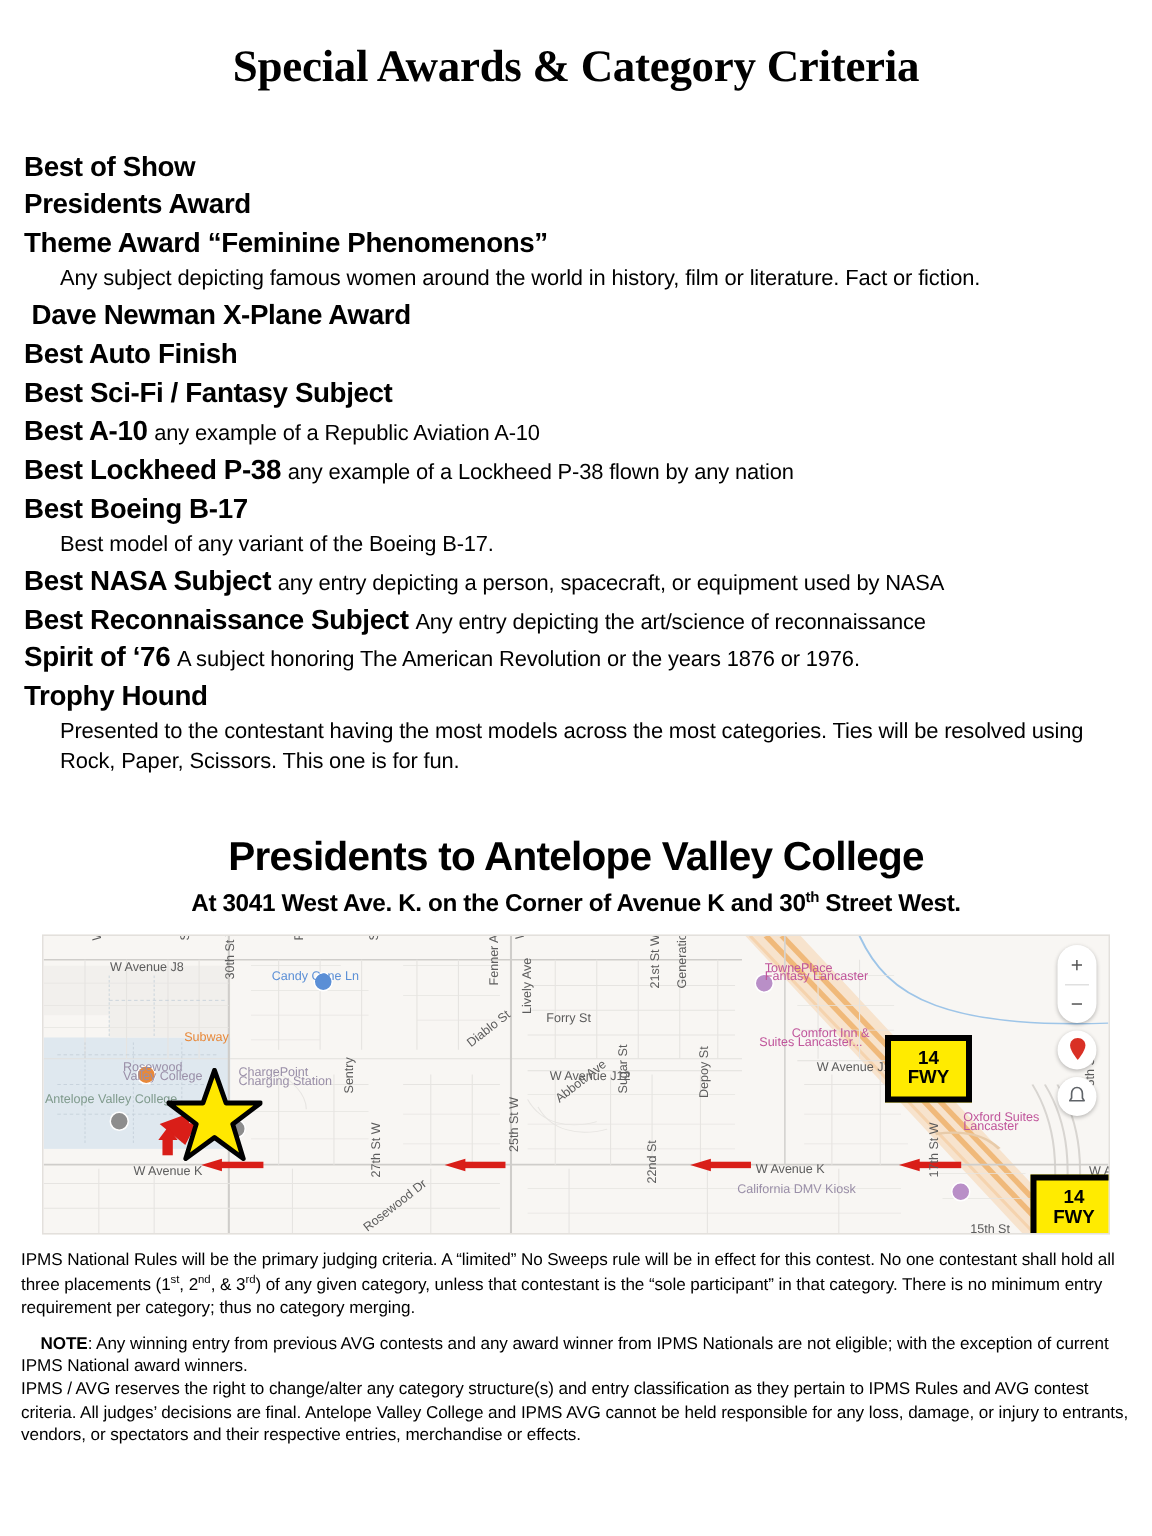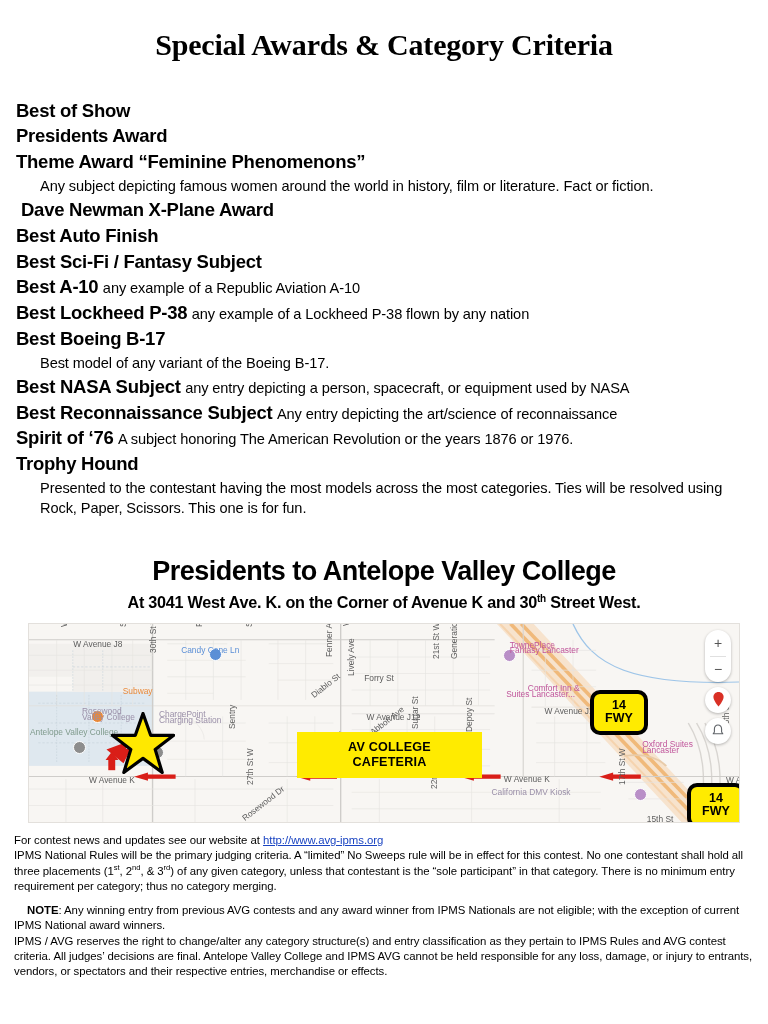--- a/index.html
+++ b/index.html
@@ -145,21 +145,21 @@
   
   .fwy-sign {
     position: absolute;
     background: #ffeb00;
     border: 4px solid #000;
     display: flex;
     flex-direction: column;
     align-items: center;
     justify-content: center;
     line-height: 1.05;
-    border-radius: 10px;
+    border-radius: 0;
   }
   .fwy-sign .num { font-size: 12.5px; font-weight: bold; }
   .fwy-sign .fwy { font-size: 12.5px; font-weight: bold; }
   .fwy-1 { left: 561px; top: 66px; width: 50px; height: 37px; }
   .fwy-2 { left: 658px; top: 159px; width: 50px; height: 37px; }
 
   
   .map-ctrls {
     position: absolute;
     right: 8px; top: 6px;
@@ -474,24 +474,20 @@
       <div class="map-label rot-90" style="left: 400.182px; top: 165px;">22nd St</div>
       <div class="map-label rot-90" style="left: 588.286px; top: 161.7px;">17th St W</div>
       <div class="map-label " style="left: 617.792px; top: 189.75px;">15th St</div>
       <div class="map-label rot-45" style="left: 211.156px; top: 190.74px;">Rosewood Dr</div>
     </div>
 
   <svg class="star" viewBox="0 0 100 96">
     <polygon points="50,2 62,36 98,36 69,58 80,94 50,72 20,94 31,58 2,36 38,36" fill="#FFE800" stroke="#000000" stroke-width="5" stroke-linejoin="round"></polygon>
   </svg>
 
-  <div class="callout">
-    <span class="callout-line">AV COLLEGE</span>
-    <span class="callout-line">CAFETERIA</span>
-  </div>
 
   <div class="fwy-sign fwy-1">
     <span class="num">14</span>
     <span class="fwy">FWY</span>
   </div>
   <div class="fwy-sign fwy-2">
     <span class="num">14</span>
     <span class="fwy">FWY</span>
   </div>
 
@@ -507,18 +503,17 @@
     </div>
     <div class="ctrl-round">
       <svg width="12" height="13" viewBox="0 0 12 13">
         <path d="M6 1 C3.8 1 2.4 2.7 2.4 5 L2.4 8 L1.2 9.8 L10.8 9.8 L9.6 8 L9.6 5 C9.6 2.7 8.2 1 6 1 Z" fill="none" stroke="#5f6368" stroke-width="1.1" stroke-linejoin="round"></path>
       </svg>
     </div>
   </div>
 </div>
 
 <section class="footer">
-  <p><span>For contest news and updates see our website at </span><a class="weblink" href="#">http://www.avg-ipms.org</a></p>
   <p><span>IPMS National Rules will be the primary judging criteria. A “limited” No Sweeps rule will be in effect for this contest.  No one contestant shall hold all three placements (1</span><sup>st</sup><span>, 2</span><sup>nd</sup><span>, &amp; 3</span><sup>rd</sup><span>) of any given category, unless that contestant is the “sole participant” in that category. There is no minimum entry requirement per category; thus no category merging.</span></p>
   <div class="gap"></div>
   <p><span class="note-label">NOTE</span><span>: Any winning entry from previous AVG contests and any award winner from IPMS Nationals are not eligible; with the exception of current IPMS National award winners.</span></p>
   <p>IPMS / AVG reserves the right to change/alter any category structure(s) and entry classification as they pertain to IPMS Rules and AVG contest criteria. All judges’ decisions are final. Antelope Valley College and IPMS AVG cannot be held responsible for any loss, damage, or injury to entrants, vendors, or spectators and their respective entries, merchandise or effects.</p>
 </section>
 
 </body></html>

